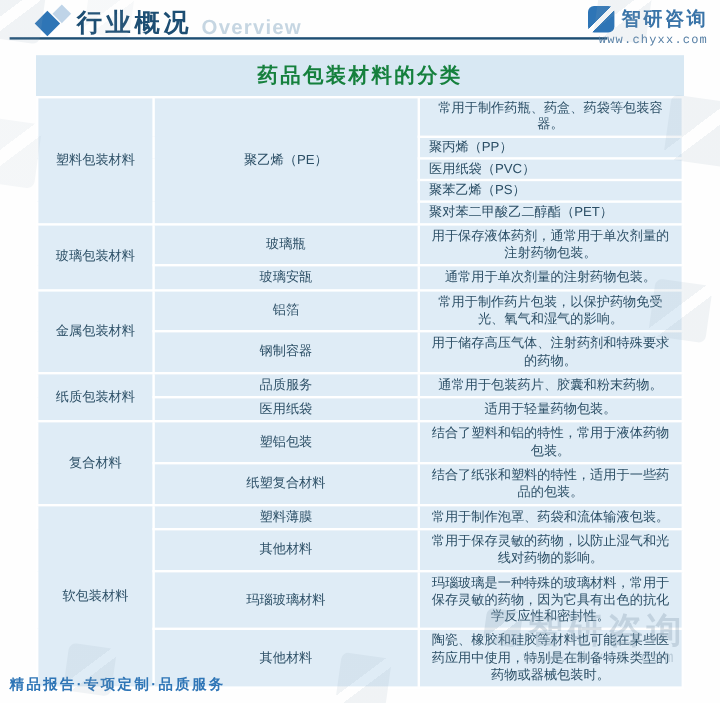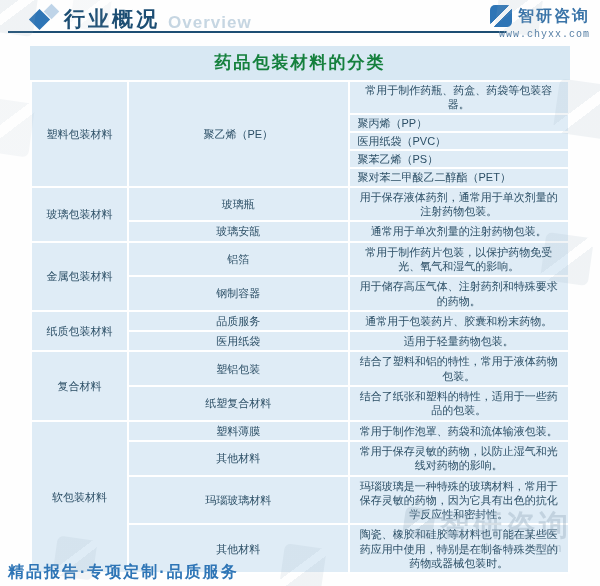--- a/index.html
+++ b/index.html
@@ -41,21 +41,21 @@
   .band{background:var(--band);color:var(--bandText);font-size:11.5px;font-weight:bold;
     padding:2px 5px;margin-top:2px;}
 
   table{border-collapse:collapse;width:540px;table-layout:fixed;font-size:11px;color:var(--tableText);}
   td{border:2px solid #fff;background:var(--cell);padding:2px 5px;text-align:center;
     vertical-align:middle;line-height:1.3;}
   .t1 .c1{width:97px;}　.t1 .c2{width:100px;}　.t1 .c3{width:343px;}
   td.left{text-align:left;padding-left:8px;}
   tr.slim td{padding-top:1px;padding-bottom:1px;}
   tr.tall td{height:22px;}
-  .tagline{position:absolute;left:8px;top:562px;font-size:16px;font-weight:bold;
+  .tagline{position:absolute;left:8px;top:562px;font-size:12px;font-weight:bold;
     color:var(--accent);letter-spacing:2px;z-index:2;}
 
   
   .wm{position:absolute;pointer-events:none;z-index:3;}
   .wm-mark{border-radius:6px;opacity:.13;
     background:linear-gradient(135deg,#93a9ba 44%,rgba(0,0,0,0) 44% 58%,#93a9ba 58%);
     transform:rotate(8deg);}
   .wm-brand{font-size:29px;font-weight:bold;color:#8ca3b5;opacity:.34;letter-spacing:4px;}
   .wm-site{font-size:13px;color:#9fb3c2;opacity:.55;letter-spacing:2px;
     font-family:"Liberation Mono","DejaVu Sans Mono",monospace;}

